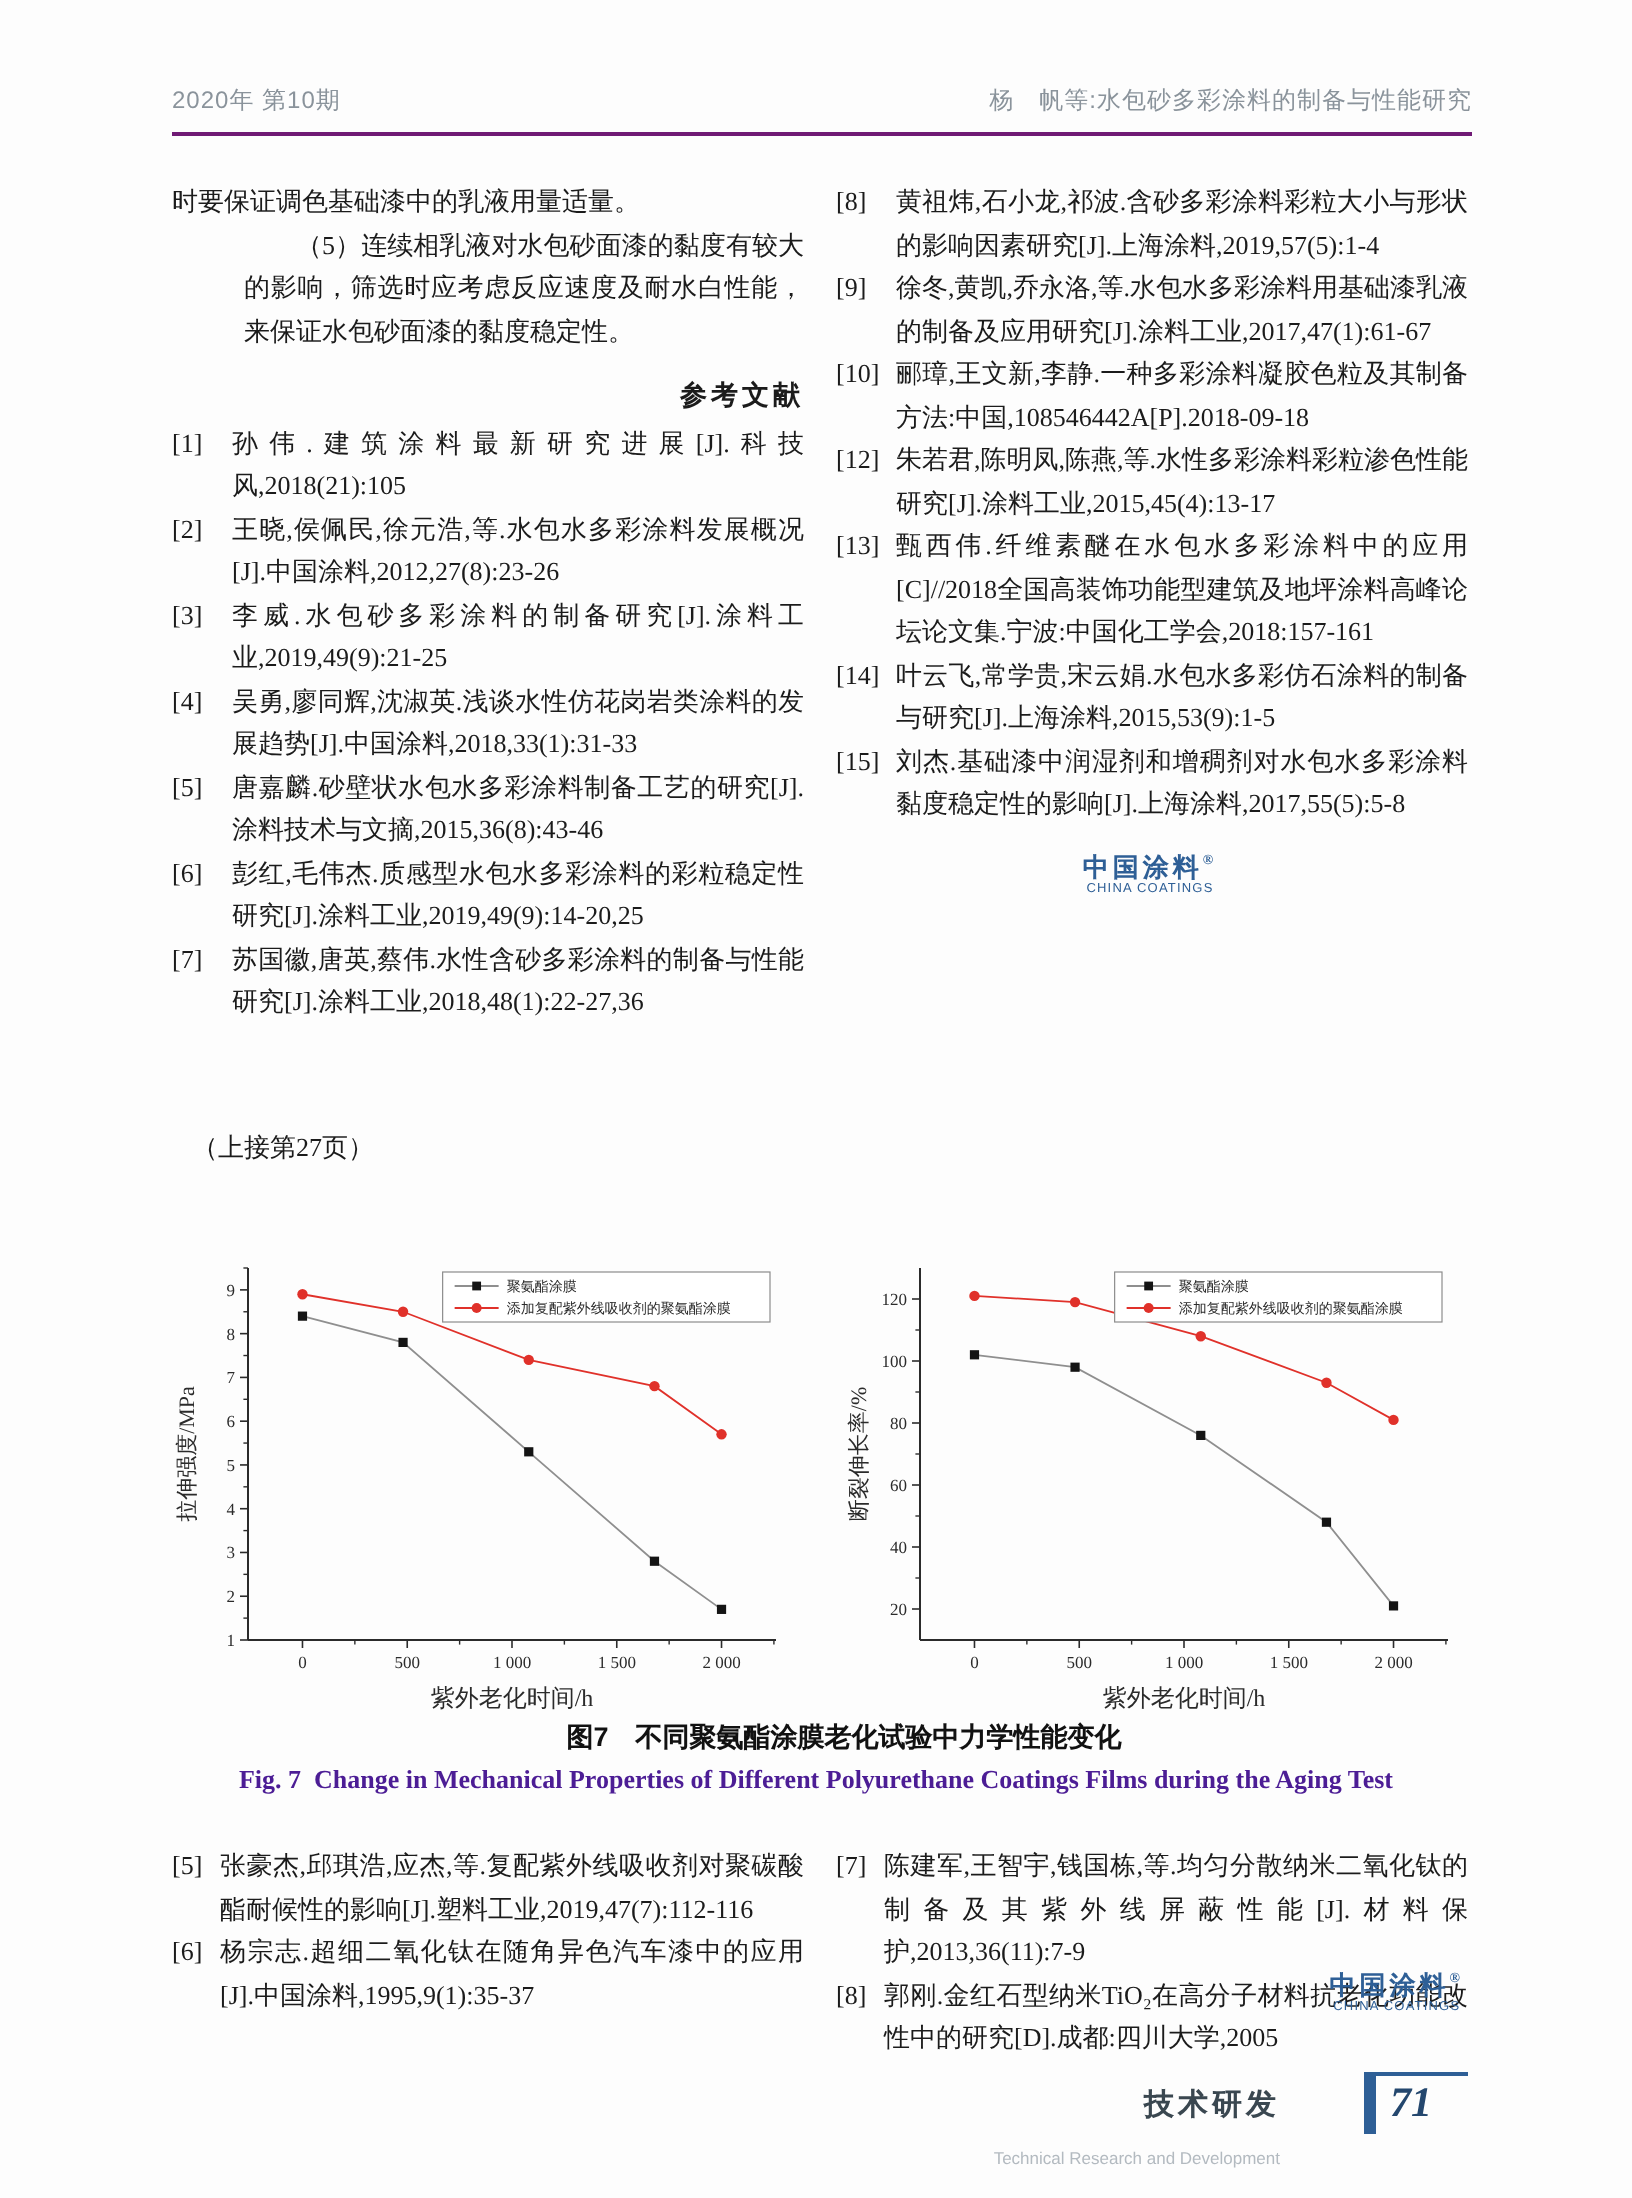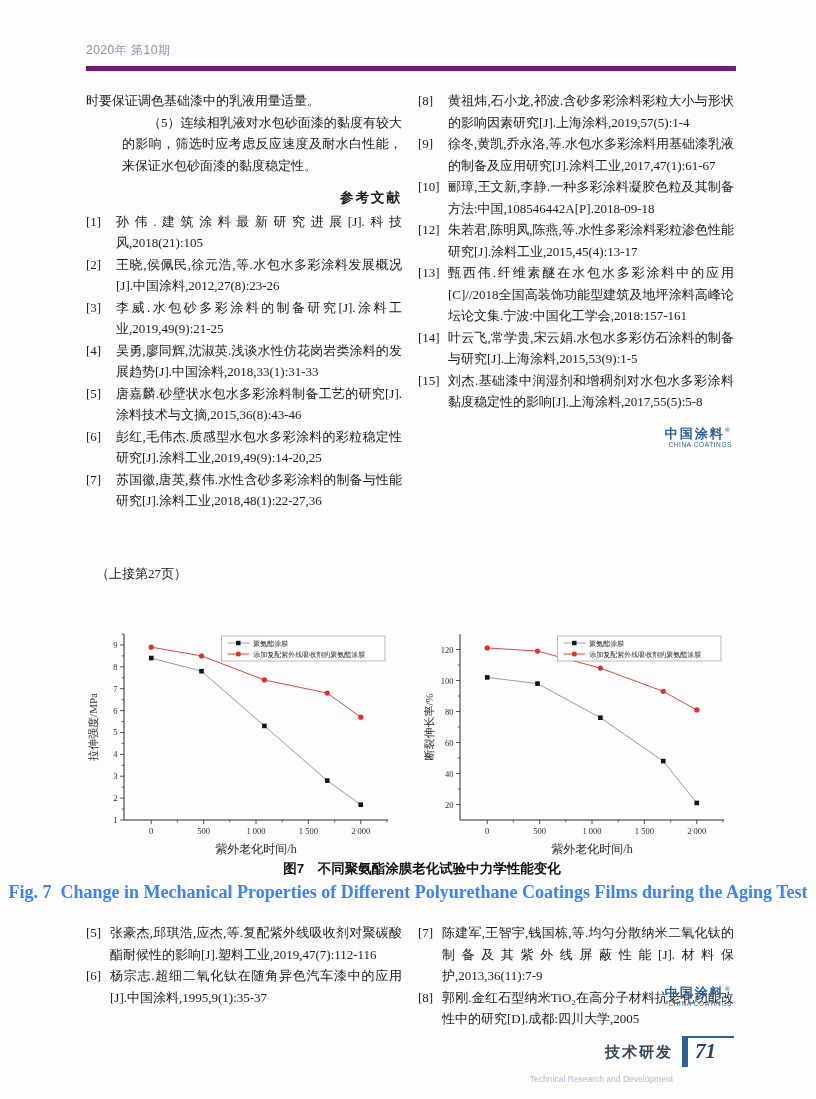--- a/index.html
+++ b/index.html
@@ -8,68 +8,69 @@
     position:relative;
     background:#fdfdfd;
     font-family:"Liberation Serif","DejaVu Serif",serif;
     color:#1b1b1b;
     overflow:hidden;
   }
 
   .header {
     position:absolute; top:42px; left:86px; right:80px;
     display:flex; justify-content:space-between; align-items:flex-end;
-    padding-bottom:7px; border-bottom:5px solid #701a75;
+    padding-bottom:7px; border-bottom:2px solid #701a75;
     font-family:"Liberation Sans","DejaVu Sans",sans-serif;
     font-size:12px; color:#8a939b; letter-spacing:0.5px;
   }
 
   .top-columns { position:absolute; top:90px; left:86px; width:648px; display:flex; gap:16px; }
   .col { width:316px; font-size:13px; line-height:21.5px; text-align:justify; }
   .para-indent { text-indent:2em;margin-left:36px; }
   .refs-heading { text-align:right; font-weight:bold; font-size:13.5px; margin:11px 0 2px 0; letter-spacing:2px; }
   .ref-item { display:flex; }
   .ref-list-top .ref-num { flex:0 0 30px; }
   .ref-list-bottom .ref-num { flex:0 0 24px; }
   .ref-text { flex:1; }
 
-  .logo { text-align:right; color:#2e5f96; line-height:1.1; }
+  .logo { text-align:center; color:#2e5f96; line-height:1.1; }
   .logo-top { margin-top:14px; padding-right:2px; }
   .logo-cn { font-size:13px; font-weight:bold; letter-spacing:2px; }
   .logo-reg { font-size:7px; vertical-align:top; }
   .logo-en { font-size:6.5px; letter-spacing:0.6px; font-family:"Liberation Sans","DejaVu Sans",sans-serif; }
 
   .continued { position:absolute; top:565px; left:62px; font-size:13px;margin-left:34px; }
 
   .charts { position:absolute; top:626px; left:86px; width:648px; display:flex; justify-content:space-between; }
   svg.chart { width:312px; height:234px; display:block; }
   svg.chart text { font-family:"Liberation Serif","DejaVu Serif",serif; fill:#2b2b2b; }
 
   .caption { position:absolute; top:860px; left:0; width:816px; text-align:center; }
   .caption-cn { font-weight:bold; font-size:13.5px; font-family:"Liberation Sans","DejaVu Sans",sans-serif; color:#111;padding-left:28px; }
-  .caption-en { font-weight:bold; font-size:18px; margin-top:4px; color:#3b82f6; }
+  .caption-en { font-weight:bold; font-size:13px; margin-top:4px; color:#4c1d95; }
 
   .bottom-columns { position:absolute; top:922px; left:86px; width:648px; display:flex; gap:16px; }
   .bottom-right-col { position:relative; }
   .logo-bottom { position:absolute; right:2px; top:64px; }
 
-  .footer { position:absolute; top:1036px; right:78px; display:flex; align-items:flex-start; }
+  .footer { position:absolute; top:1036px; right:78px; display:flex; align-items:flex-start;gap:33px; }
   .footer-text { text-align:right; margin-top:7px; margin-right:9px; }
   .f-cn { font-size:15px; font-weight:bold; color:#3a4750; letter-spacing:2px; font-family:"Liberation Sans","DejaVu Sans",sans-serif; }
   .f-en { font-size:8.5px; color:#b3bac0; margin-top:12px; font-family:"Liberation Sans","DejaVu Sans",sans-serif; }
   .pagemark { position:relative; width:56px; height:42px; }
   .pm-line { position:absolute; top:0; left:0; width:52px; height:2px; background:#2e5f96; }
   .pm-bar  { position:absolute; top:0; left:0; width:6px; height:31px; background:#2e5f96; }
   .pm-num  { position:absolute; top:3px; left:13px; font-style:italic; font-weight:bold; font-size:21px; color:#24476e; font-family:"Liberation Serif","DejaVu Serif",serif; }
 </style>
 </head>
 <body>
 
 <div class="header">
   <span>2020年  第10期</span>
+  <span>杨　帆等:水包砂多彩涂料的制备与性能研究</span>
 </div>
 
 <div class="top-columns">
   <div class="col">
     <p>时要保证调色基础漆中的乳液用量适量。</p>
     <p class="para-indent">（5）连续相乳液对水包砂面漆的黏度有较大的影响，筛选时应考虑反应速度及耐水白性能，来保证水包砂面漆的黏度稳定性。</p>
     <div class="refs-heading">参考文献</div>
     <div class="ref-list-top">
         <div class="ref-item">
           <span class="ref-num">[1]</span>

